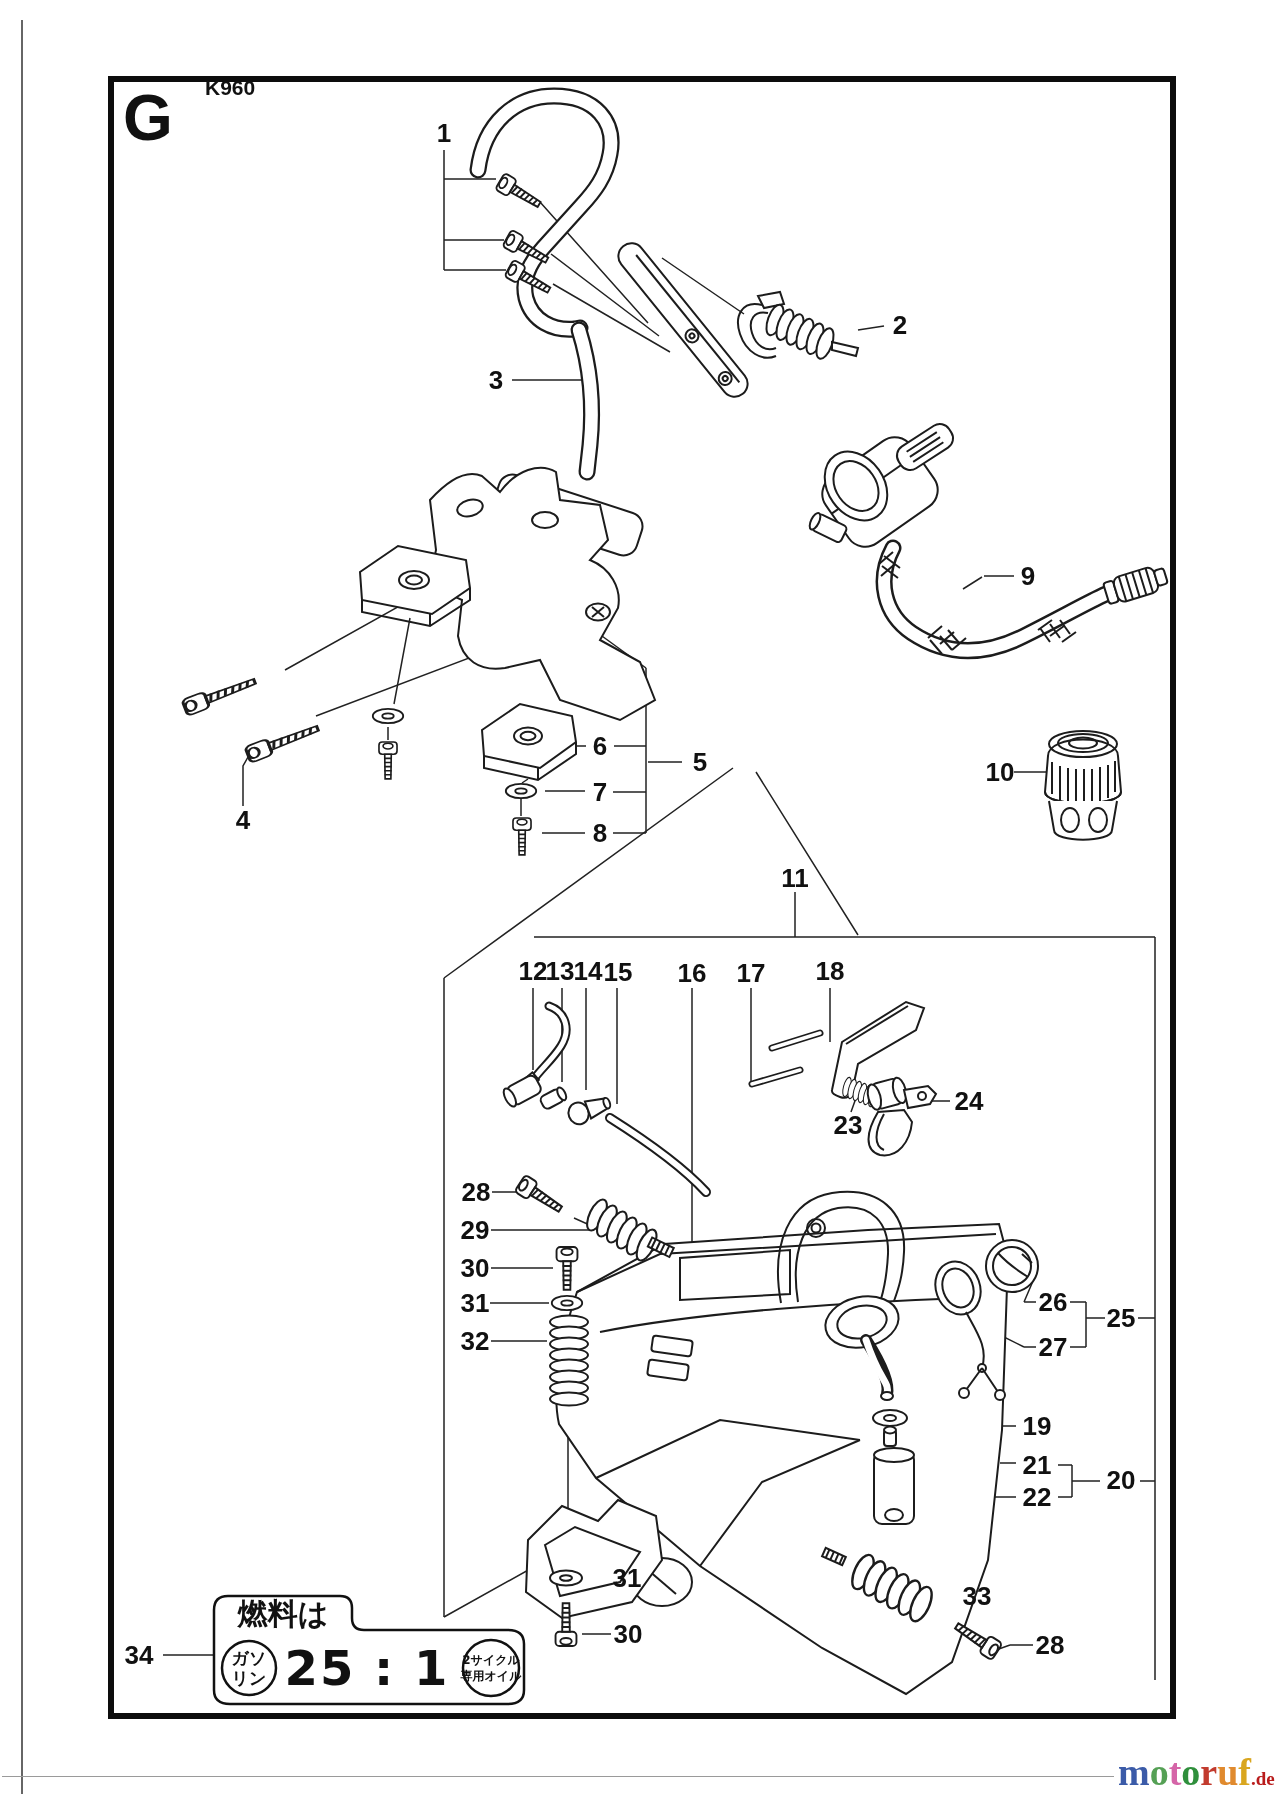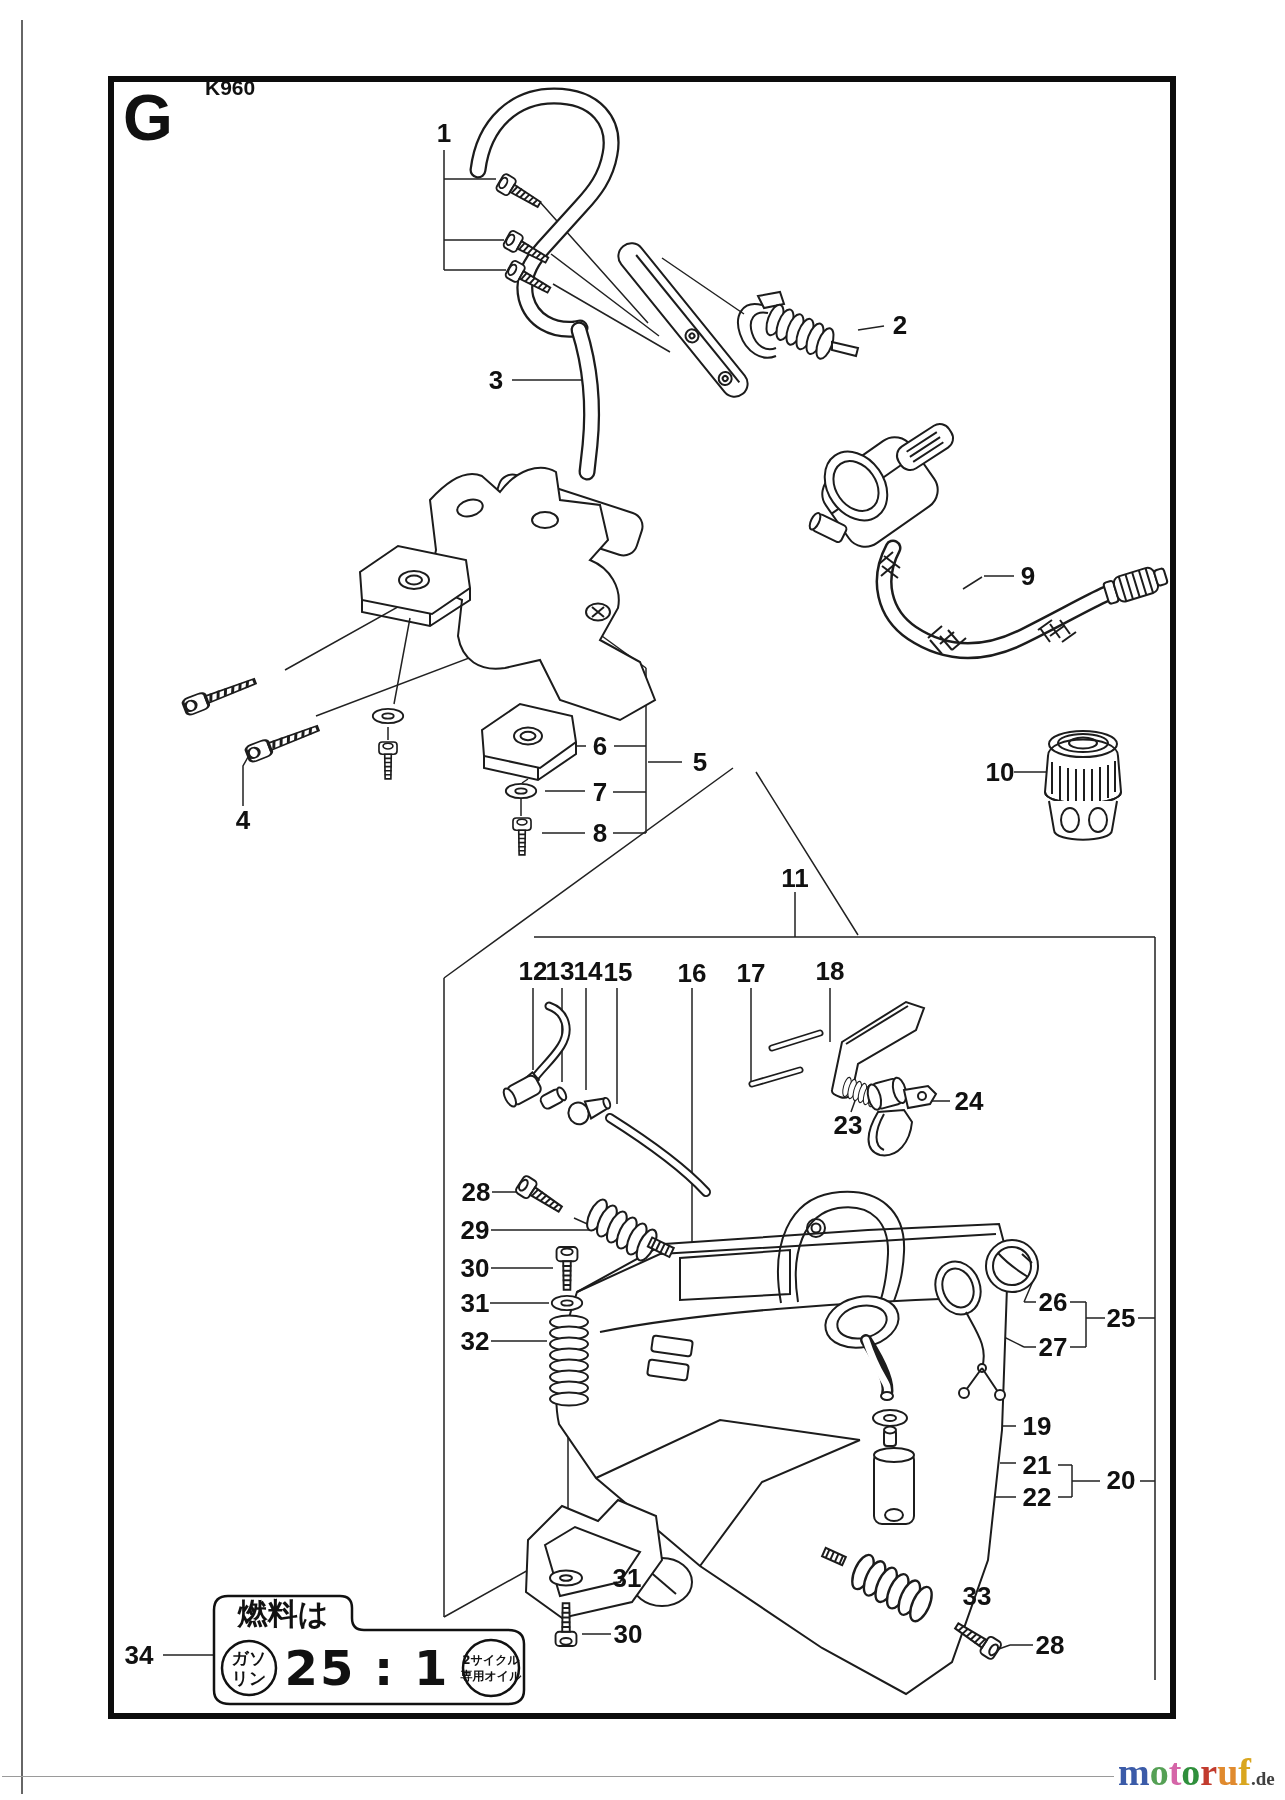--- a/index.html
+++ b/index.html
@@ -410,15 +410,15 @@
 
 <div id="wm-line"></div>
 <div id="watermark">
   <span style="color: rgb(59, 91, 168);">m</span>
       <span style="color: rgb(85, 160, 85);">o</span>
       <span style="color: rgb(213, 101, 168);">t</span>
       <span style="color: rgb(47, 143, 60);">o</span>
       <span style="color: rgb(194, 59, 46);">r</span>
       <span style="color: rgb(224, 138, 46);">u</span>
       <span style="color: rgb(217, 166, 31);">f</span>
-      <span class="suffix" style="color: #404040; font-family: Liberation Serif, serif;">.de</span>
+      <span class="suffix" style="color: #b91c1c; font-family: Liberation Serif, serif;">.de</span>
 </div>
 </div>
 
 </body></html>

